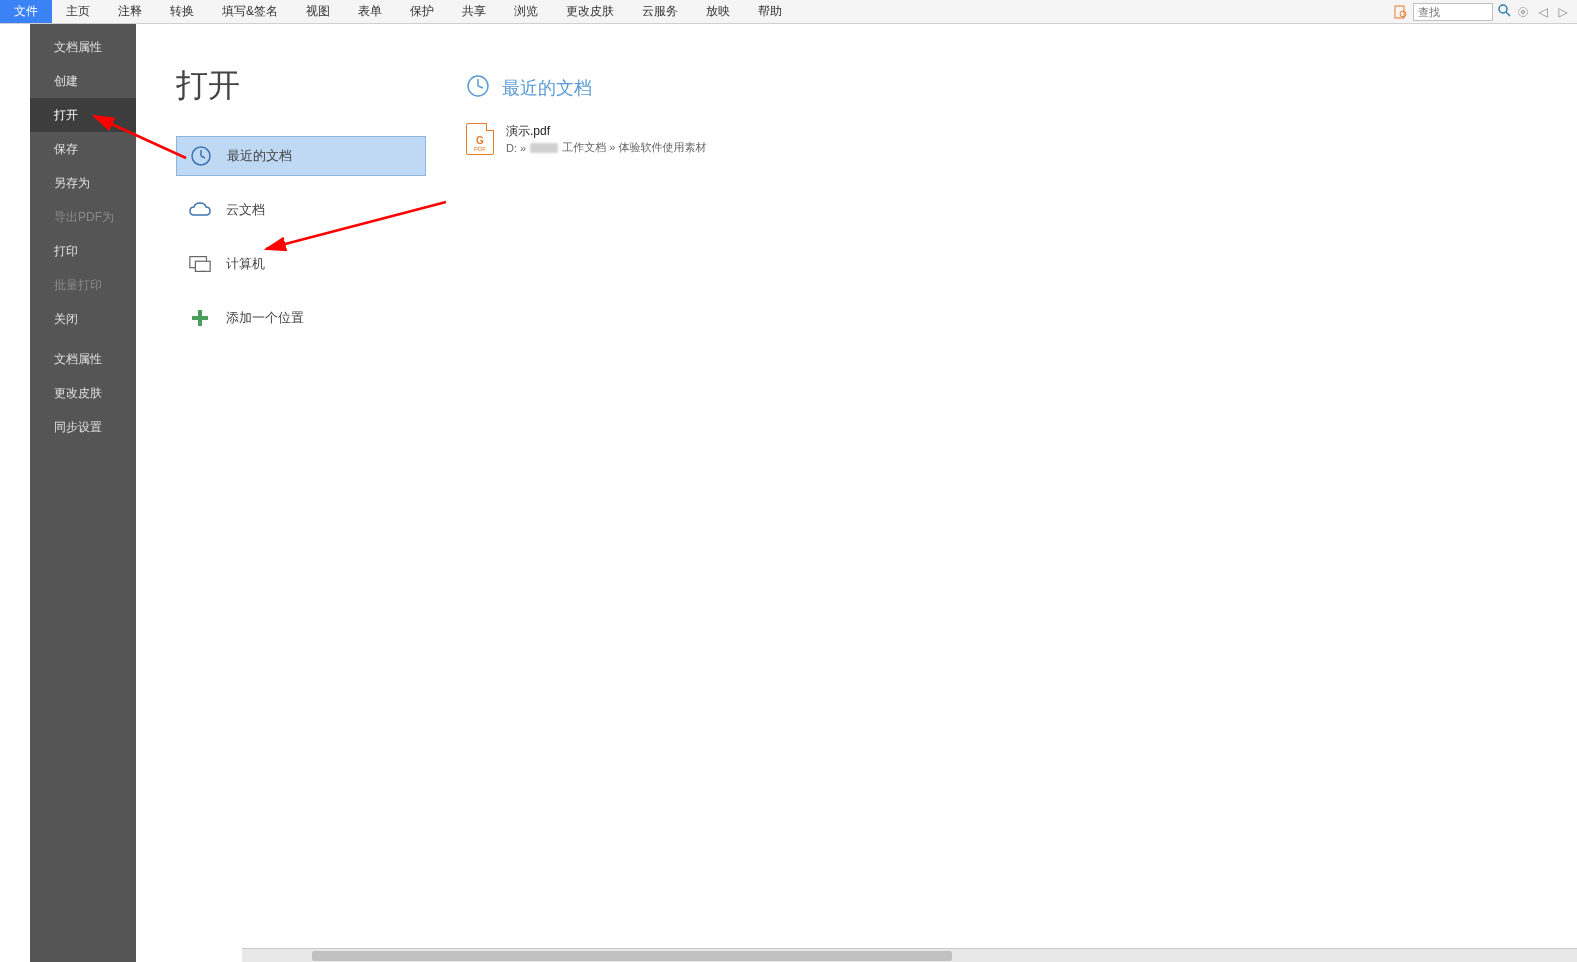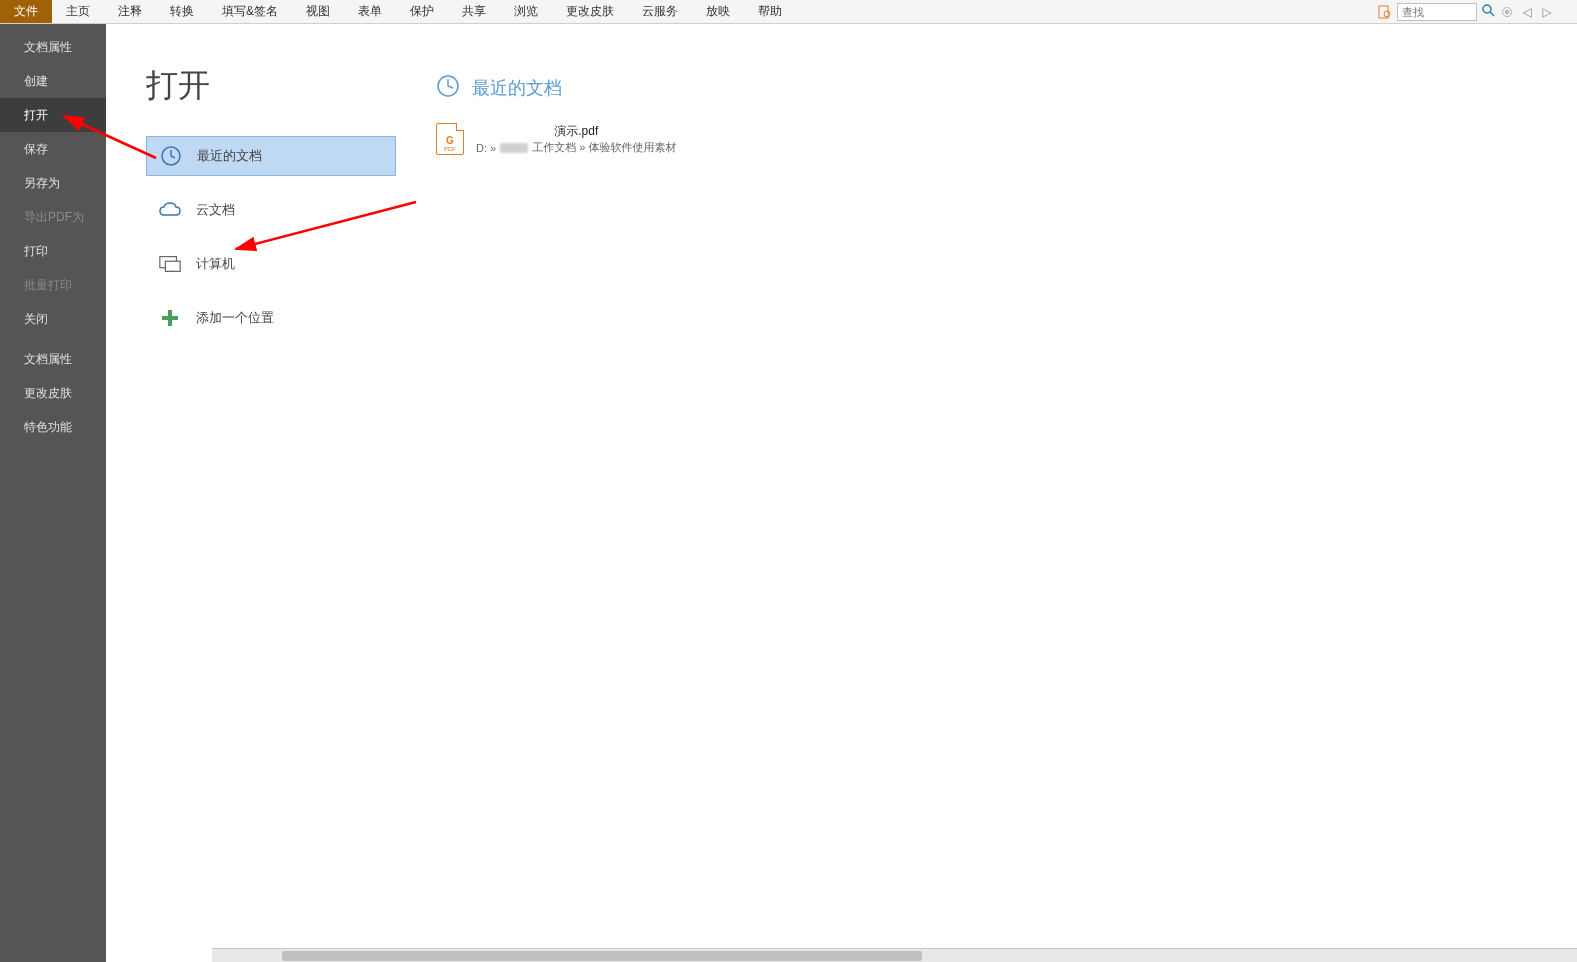--- a/index.html
+++ b/index.html
@@ -23,29 +23,29 @@
     .ribbon-tab {
       padding: 0 14px;
       display: flex;
       align-items: center;
       font-size: 12px;
       color: #333;
       cursor: pointer;
       white-space: nowrap;
     }
     .ribbon-tab.active {
-      background: #a16207;
+      background: #3b82f6;
       color: #fff;
     }
     .ribbon-spacer { flex: 1; }
     .ribbon-right {
       display: flex;
       align-items: center;
       gap: 4px;
-      padding-right: 22px;
+      padding-right: 6px;
     }
     .find-icon {
       width: 16px; height: 16px;
       display: flex; align-items: center; justify-content: center;
       color: #e87a2c;
     }
     .search-box {
       width: 80px;
       height: 18px;
       border: 1px solid #c0c0c0;
@@ -62,20 +62,21 @@
     .ribbon-ctrl {
       width: 16px; height: 16px;
       display: flex; align-items: center; justify-content: center;
       color: #888; cursor: pointer;
     }
     
     
     .workspace {
       display: flex;
       height: calc(100% - 24px);
+      margin-left: 30px;
     }
     
     
     .file-sidebar {
       width: 106px;
       background: #555555;
       display: flex;
       flex-direction: column;
       padding-top: 6px;
     }
@@ -189,21 +190,21 @@
       font-weight: bold;
       line-height: 1;
       margin-top: 3px;
     }
     .pdf-file-icon .pdf-label {
       font-size: 6px;
       color: #e87a2c;
       margin-bottom: 2px;
     }
     .file-text {
-      display: flex; flex-direction: column; align-items: center;
+      display: flex; flex-direction: column;
     }
     .file-name {
       font-size: 12px; color: #222;
     }
     .file-path {
       font-size: 11px; color: #666;
       display: flex; align-items: center; gap: 4px;
     }
     .file-path .blur {
       display: inline-block;
@@ -290,21 +291,21 @@
     <div class="file-sidebar-item active">打开</div>
     <div class="file-sidebar-item">保存</div>
     <div class="file-sidebar-item">另存为</div>
     <div class="file-sidebar-item disabled">导出PDF为</div>
     <div class="file-sidebar-item">打印</div>
     <div class="file-sidebar-item disabled">批量打印</div>
     <div class="file-sidebar-item">关闭</div>
     <div class="file-sidebar-gap"></div>
     <div class="file-sidebar-item">文档属性</div>
     <div class="file-sidebar-item">更改皮肤</div>
-    <div class="file-sidebar-item">特色功能</div>
+    <div class="file-sidebar-item">同步设置</div>
   </div>
 
   <div class="file-content">
     <div class="open-left-col">
       <div class="open-title">打开</div>
       <div class="location-list">
         <div class="location-item active">
           <span class="loc-icon">
             <svg width="22" height="22" viewBox="0 0 22 22">
                 <circle cx="11" cy="11" r="9" fill="none" stroke="#3b76b1" stroke-width="1.5"></circle>

